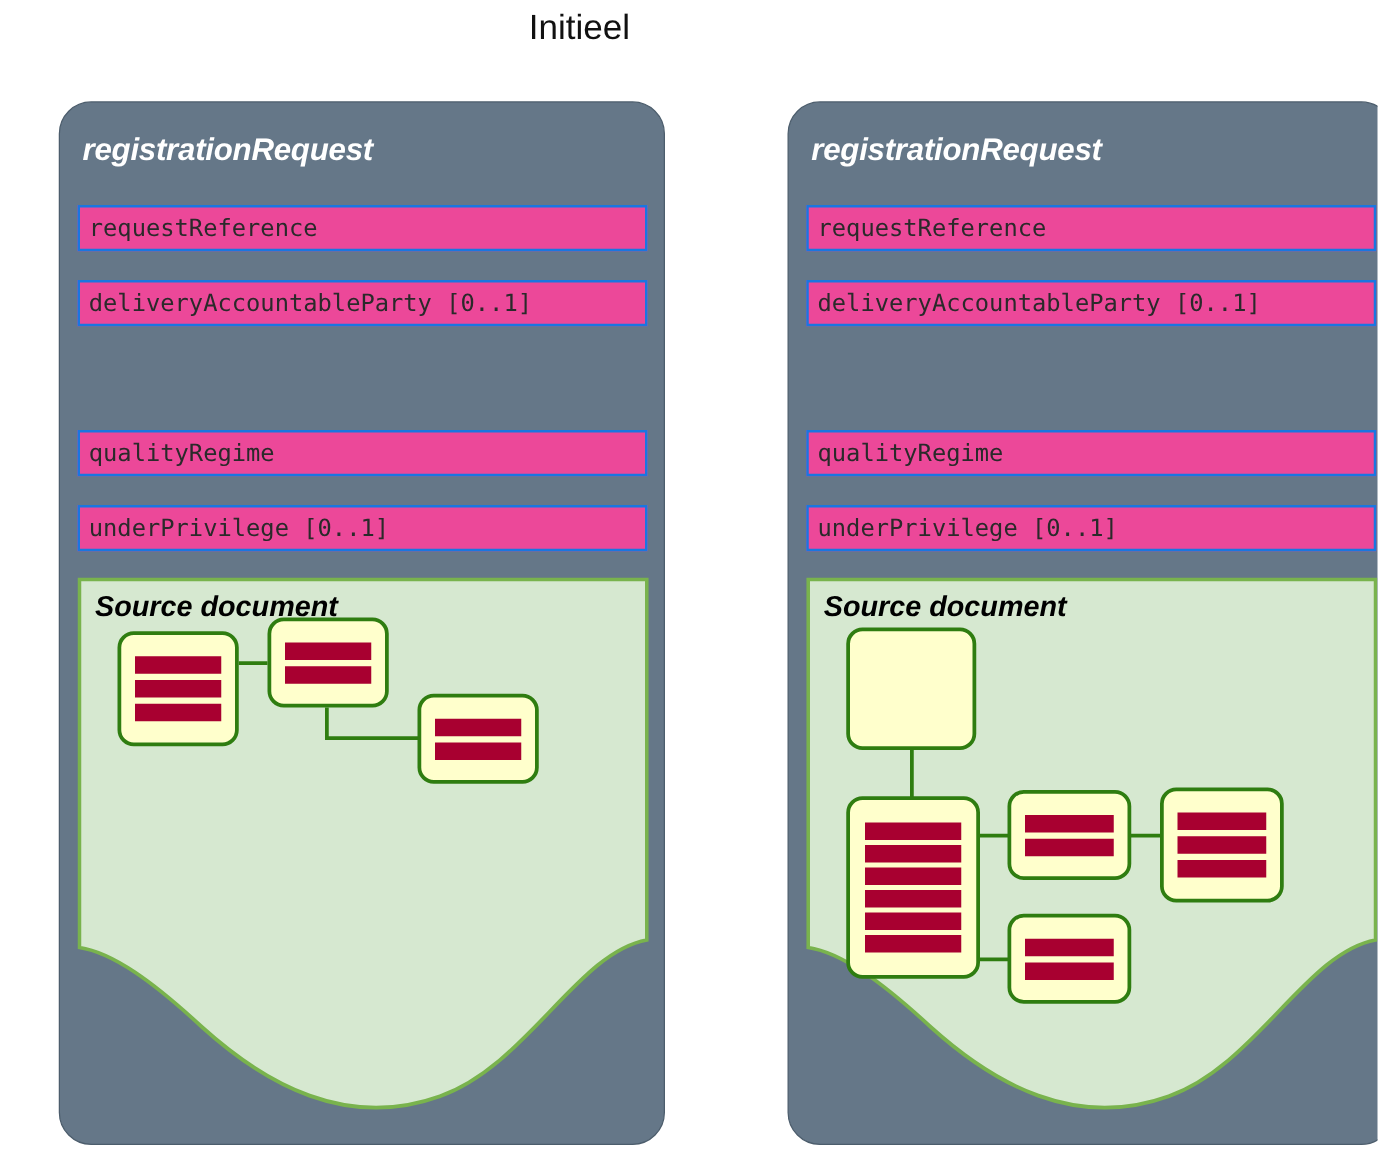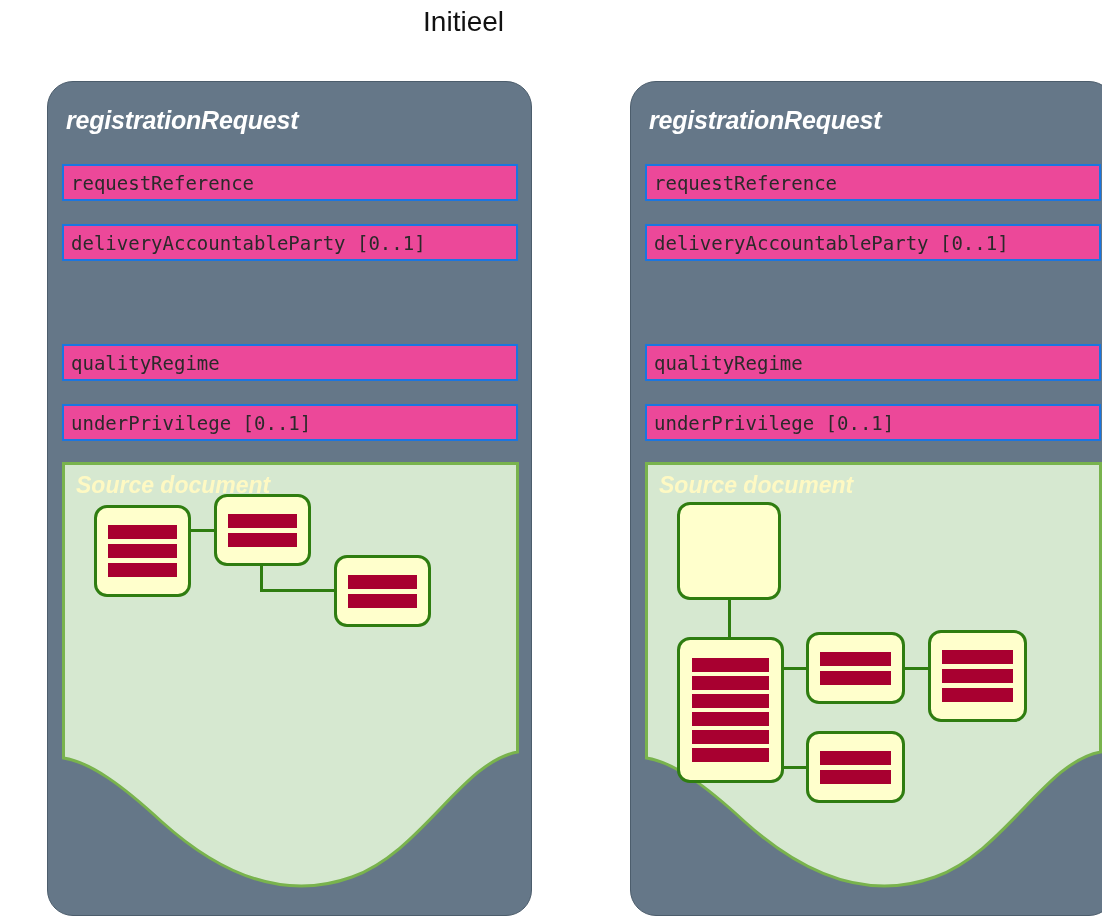--- a/index.html
+++ b/index.html
@@ -40,21 +40,21 @@
     white-space:nowrap;
   }
 
   
   .srcdoc{
     position:absolute;left:14px;top:380px;width:457px;height:455px;
   }
   .srcdoc svg.bg{position:absolute;left:0;top:0;}
   .srcdoc-title{
     position:absolute;top:10px;left:14px;
-    font-style:italic;font-weight:bold;font-size:23px;color:#fef9c3;
+    font-style:italic;font-weight:bold;font-size:23px;color:#000000;
     font-family:"Liberation Sans",sans-serif;
   }
 
   .graph{position:absolute;left:0;top:0;width:457px;height:455px;}
 
   .node{
     position:absolute;background:#ffffcc;
     border:3px solid #2f7d10;border-radius:13px;box-sizing:border-box;
     display:flex;flex-direction:column;justify-content:center;
     align-items:center;gap:5px;

